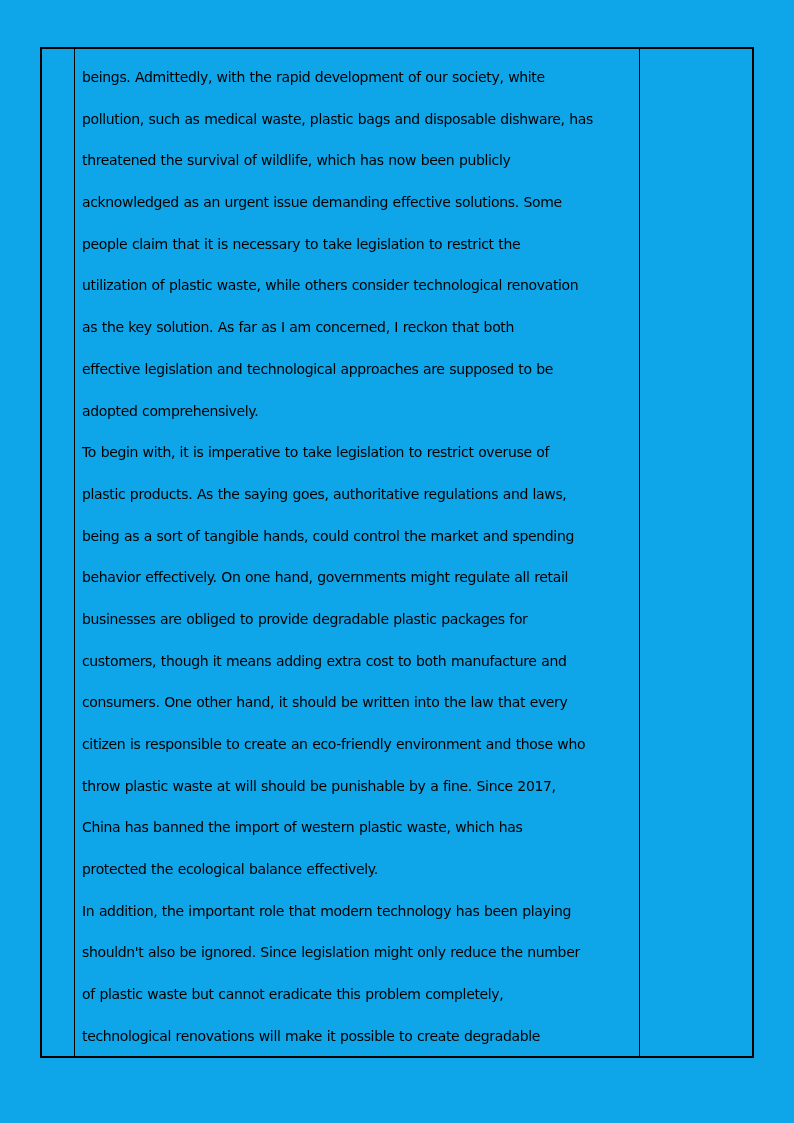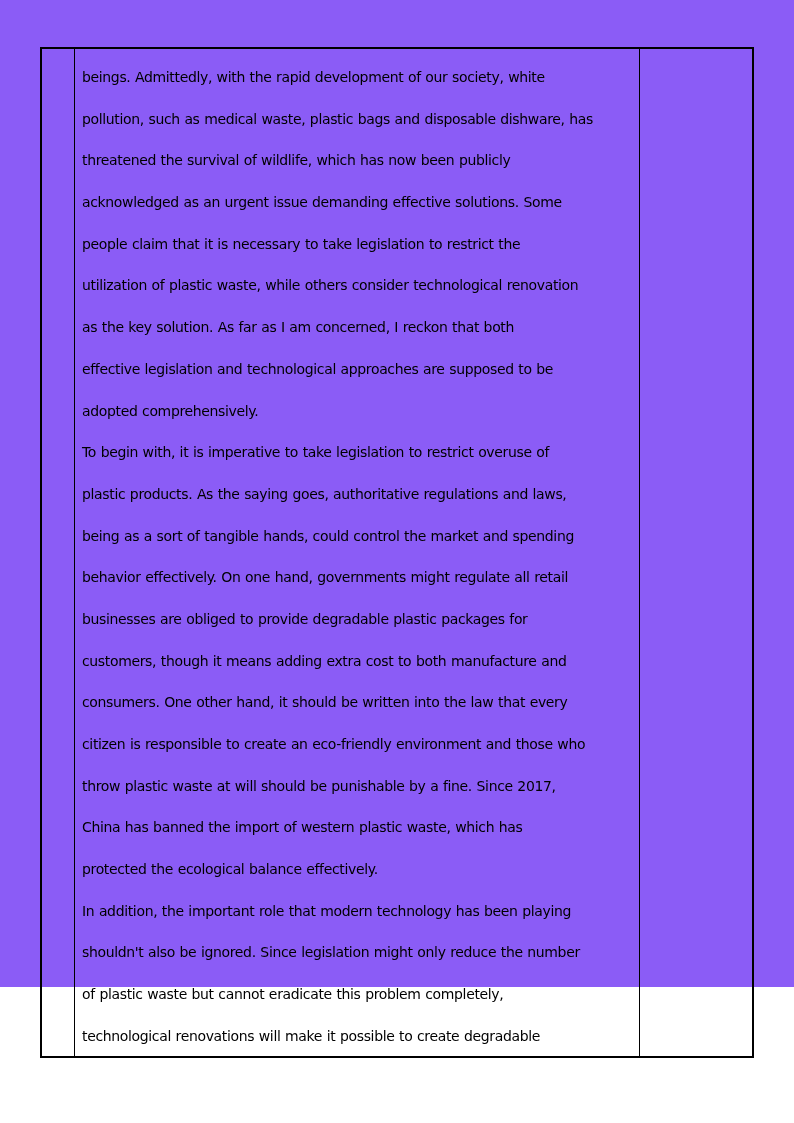--- a/index.html
+++ b/index.html
@@ -11,22 +11,22 @@
       width: 794px;
       height: 1123px;
       position: relative;
       overflow: hidden;
       font-family: "DejaVu Sans", sans-serif;
       color: #000000;
     }
     .page {
       position: absolute;
       left: 0; top: 0;
-      width: 794px; height: 987px;
-      background: #8b5cf6;
+      width: 794px; height: 1123px;
+      background: #0ea5e9;
     }
     .table {
       position: absolute;
       left: 40px;
       top: 47px;
       width: 714px;
       height: 1011px;
       box-sizing: border-box;
       border: 2px solid #000;
     }

